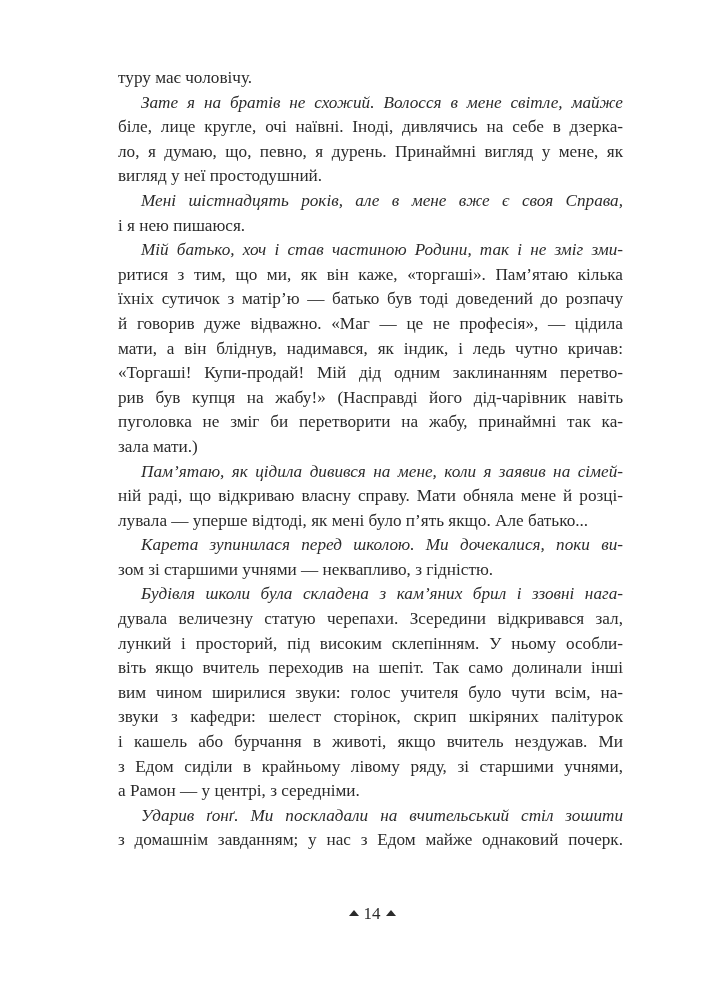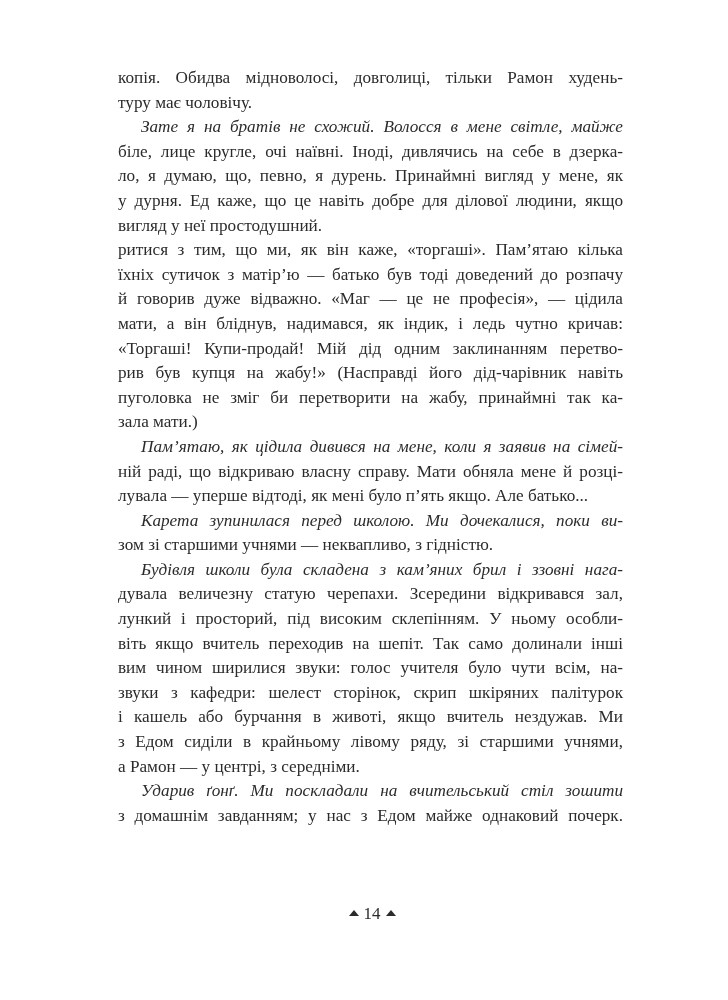--- a/index.html
+++ b/index.html
@@ -56,31 +56,34 @@
       border-bottom: 6px solid #2b2b2b;
       vertical-align: 3px;
       margin: 0 5px;
     }
   </style>
 </head>
 <body>
 
 <div class="page" id="page-body">
     <div>
-      <span class="line">копія. Обидва мідноволосі, довголиці, тільки Рамон худень-</span>
       <span class="line last">туру має чоловічу.</span>
     </div>
     <div>
       <span class="line indent">Зате я на братів не схожий. Волосся в мене світле, майже</span>
       <span class="line">біле, лице кругле, очі наївні. Іноді, дивлячись на себе в дзерка-</span>
       <span class="line">ло, я думаю, що, певно, я дурень. Принаймні вигляд у мене, як</span>
-      <span class="line">у дурня. Ед каже, що це навіть добре для ділової людини, якщо</span>
       <span class="line last">вигляд у неї простодушний.</span>
     </div>
     <div>
+      <span class="line indent">Мені шістнадцять років, але в мене вже є своя Справа,</span>
+      <span class="line last">і я нею пишаюся.</span>
+    </div>
+    <div>
+      <span class="line indent">Мій батько, хоч і став частиною Родини, так і не зміг зми-</span>
       <span class="line">ритися з тим, що ми, як він каже, «торгаші». Пам’ятаю кілька</span>
       <span class="line">їхніх сутичок з матір’ю — батько був тоді доведений до розпачу</span>
       <span class="line">й говорив дуже відважно. «Маг — це не професія», — цідила</span>
       <span class="line">мати, а він бліднув, надимався, як індик, і ледь чутно кричав:</span>
       <span class="line">«Торгаші! Купи-продай! Мій дід одним заклинанням перетво-</span>
       <span class="line">рив був купця на жабу!» (Насправді його дід-чарівник навіть</span>
       <span class="line">пуголовка не зміг би перетворити на жабу, принаймні так ка-</span>
       <span class="line last">зала мати.)</span>
     </div>
     <div>

